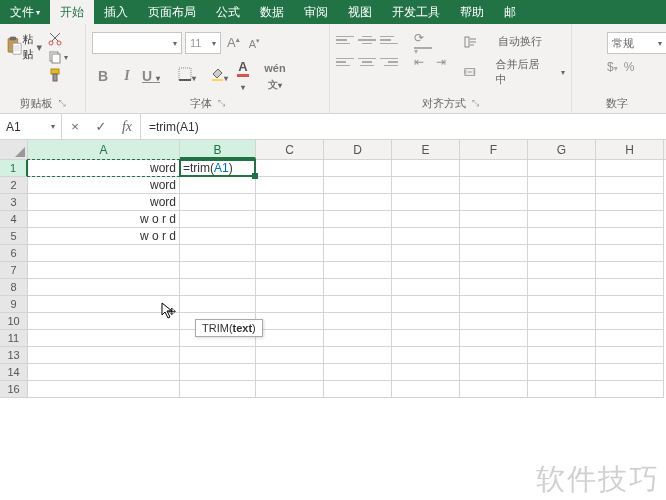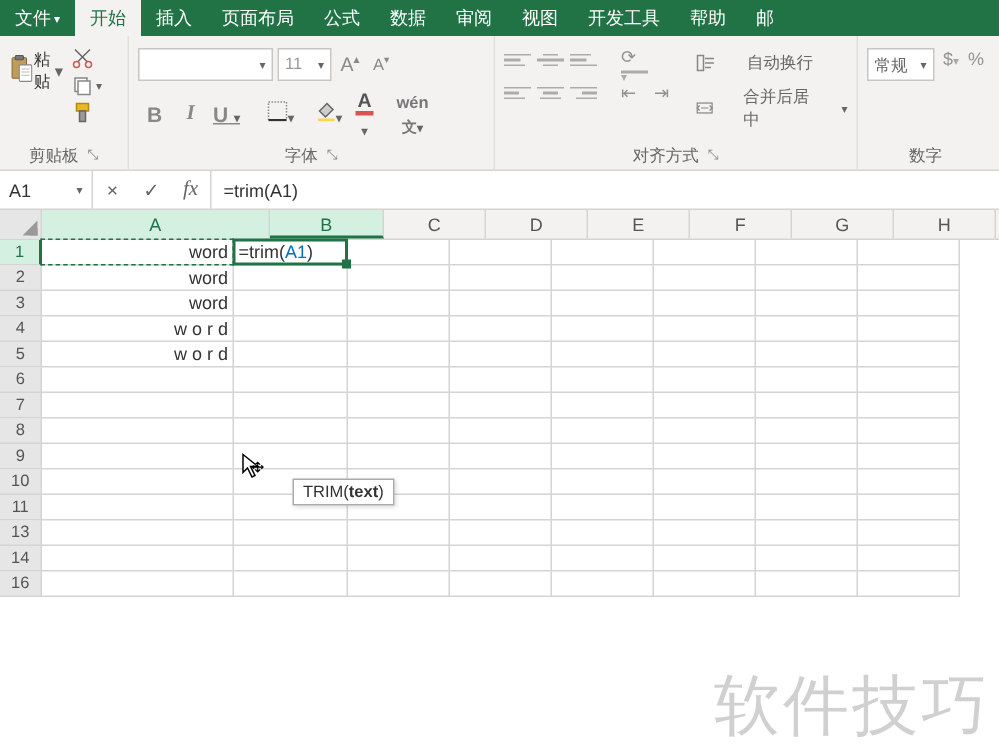--- a/index.html
+++ b/index.html
@@ -25,53 +25,53 @@
 .sm-btn { color: #888; font-size: 11px; padding: 2px 3px; cursor: pointer; }
 .font-row2 { display: flex; gap: 2px; align-items: center; color: #888; }
 .font-row2 .b { font-weight: bold; font-size: 14px; width: 22px; text-align: center; cursor: pointer; }
 .align-content { display: flex; gap: 10px; padding-top: 6px; }
 .align-col { display: flex; flex-direction: column; gap: 6px; }
 .align-row { display: flex; gap: 4px; }
 .align-ic { width: 18px; height: 16px; cursor: pointer; display: flex; flex-direction: column; justify-content: center; gap: 2px; opacity: 0.5; }
 .align-ic span { height: 1.5px; background: #666; display: block; }
 .wrap-merge { display: flex; flex-direction: column; gap: 8px; padding-top: 2px; font-size: 11px; color: #666; }
 .wrap-merge div { display: flex; align-items: center; gap: 20px; cursor: pointer; }
-.num-content { padding-top: 6px; display: flex; gap: 6px; }
+.num-content { padding-top: 6px; display: flex; flex-direction: column; gap: 6px; margin-left: 29px; }
 .num-combo { border: 1px solid #c8c6c4; background: #fff; width: 60px; height: 22px; padding: 0 4px; font-size: 11px; color: #666; display: flex; align-items: center; justify-content: space-between; }
 .formula-bar { height: 26px; border-bottom: 1px solid #d4d4d4; display: flex; align-items: stretch; background: #fff; }
 .name-box { width: 62px; border-right: 1px solid #d4d4d4; display: flex; align-items: center; padding: 0 6px; font-size: 12px; justify-content: space-between; }
 .fb-btns { display: flex; align-items: center; border-right: 1px solid #d4d4d4; }
 .fb-btn { width: 26px; display: flex; align-items: center; justify-content: center; color: #666; cursor: pointer; font-size: 13px; }
 .fb-btn.fx { font-style: italic; font-family: serif; font-size: 14px; }
 .fb-input { flex: 1; padding: 0 8px; display: flex; align-items: center; font-size: 12px; color: #333; }
 .grid-area { position: relative; height: 360px; overflow: hidden; }
 .col-headers { display: flex; height: 20px; background: #f3f2f1; border-bottom: 1px solid #d4d4d4; }
 .corner-cell { width: 28px; border-right: 1px solid #d4d4d4; background: #e7e6e6; position: relative; }
 .corner-cell::after { content: ""; position: absolute; right: 2px; bottom: 2px; border: 5px solid transparent; border-right-color: #999; border-bottom-color: #999; }
 .col-h { border-right: 1px solid #d4d4d4; text-align: center; font-size: 12px; color: #555; line-height: 20px; cursor: pointer; }
 .col-h.ca { width: 152px; background: #d3f0e0; color: #217346; }
 .col-h.cb { width: 76px; border-bottom: 2px solid #217346; background: #d3f0e0; color: #217346; }
 .col-h.cr { width: 68px; }
 .rows { }
 .row { display: flex; height: 17px; }
 .row-h { width: 28px; border-right: 1px solid #d4d4d4; border-bottom: 1px solid #d4d4d4; background: #e7e6e6; text-align: center; font-size: 11px; color: #555; line-height: 17px; cursor: pointer; }
 .row-h.sel { background: #d3f0e0; color: #217346; border-right: 2px solid #217346; }
 .cell { border-right: 1px solid #d4d4d4; border-bottom: 1px solid #d4d4d4; padding: 0 3px; font-size: 12px; line-height: 16px; text-align: right; overflow: visible; white-space: nowrap; cursor: cell; }
-.cell.ca { width: 128px; padding-left: 25px; }
+.cell.ca { width: 152px; padding-left: 25px; }
 .cell.cb { width: 76px; }
 .cell.cr { width: 68px; }
 .cell.marching { position: relative; }
 .cell.marching::after { content: ""; position: absolute; inset: -1px; border: 1.5px dashed #217346; pointer-events: none; }
 .cell.active { position: relative; text-align: left; overflow: visible; }
 .cell.active::after { content: ""; position: absolute; inset: -1px; border: 2px solid #217346; pointer-events: none; }
 .cell.active .fill-handle { position: absolute; right: -3px; bottom: -3px; width: 6px; height: 6px; background: #217346; }
 .tooltip { position: absolute; left: 195px; top: 179px; background: #fff; border: 1px solid #aaa; padding: 2px 6px; font-size: 11px; color: #333; box-shadow: 1px 1px 3px rgba(0,0,0,0.15); z-index: 5; }
 .tooltip b { font-weight: bold; }
 .ref-a1 { color: #0070c0; }
-.watermark { position: absolute; right: 6px; bottom: 0px; font-size: 44px; color: rgba(120,120,120,0.35); font-weight: 500; letter-spacing: 2px; pointer-events: none; }
+.watermark { position: absolute; right: 6px; bottom: 0px; font-size: 29px; color: rgba(120,120,120,0.35); font-weight: 500; letter-spacing: 2px; pointer-events: none; }
 .cursor-move { position: absolute; left: 160px; top: 161px; z-index: 6; pointer-events: none; }
 .dd { font-size: 8px; color: #666; }
 </style>
 </head>
 <body>
 
 <div class="ribbon-tabs">
   <div class="tab file">
       <span>文件</span>
       <span class="dd" style="color:#fff">▾</span>

